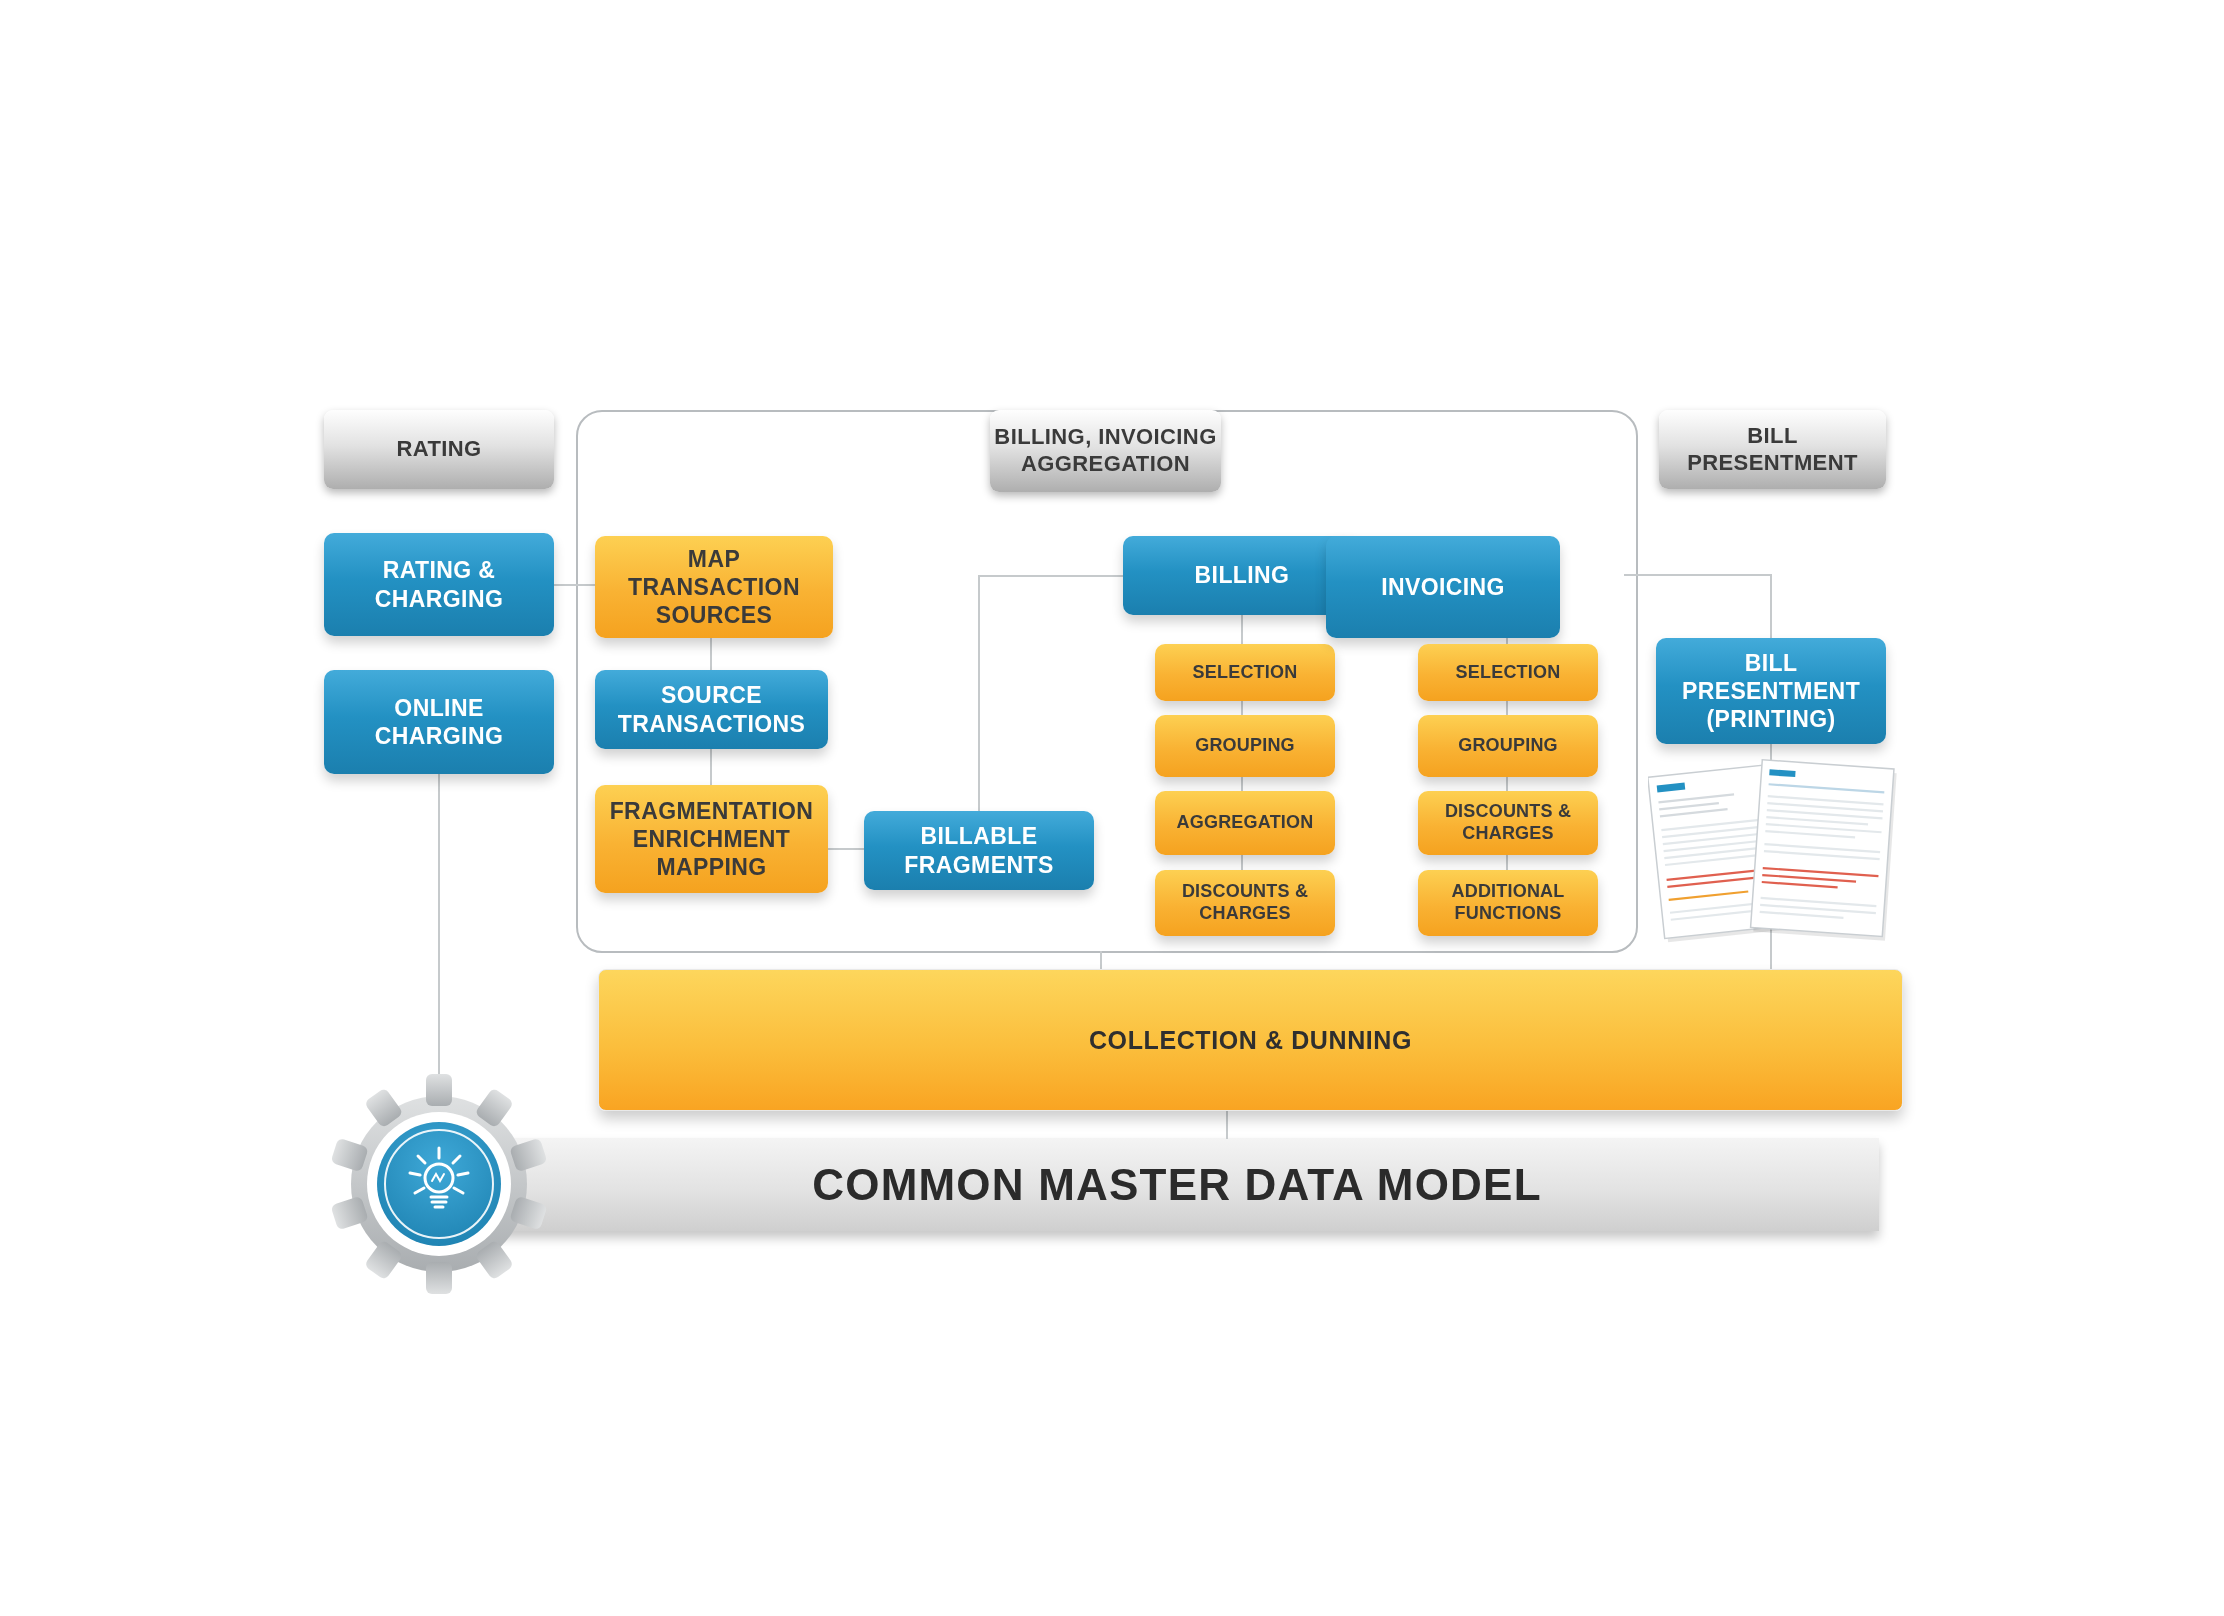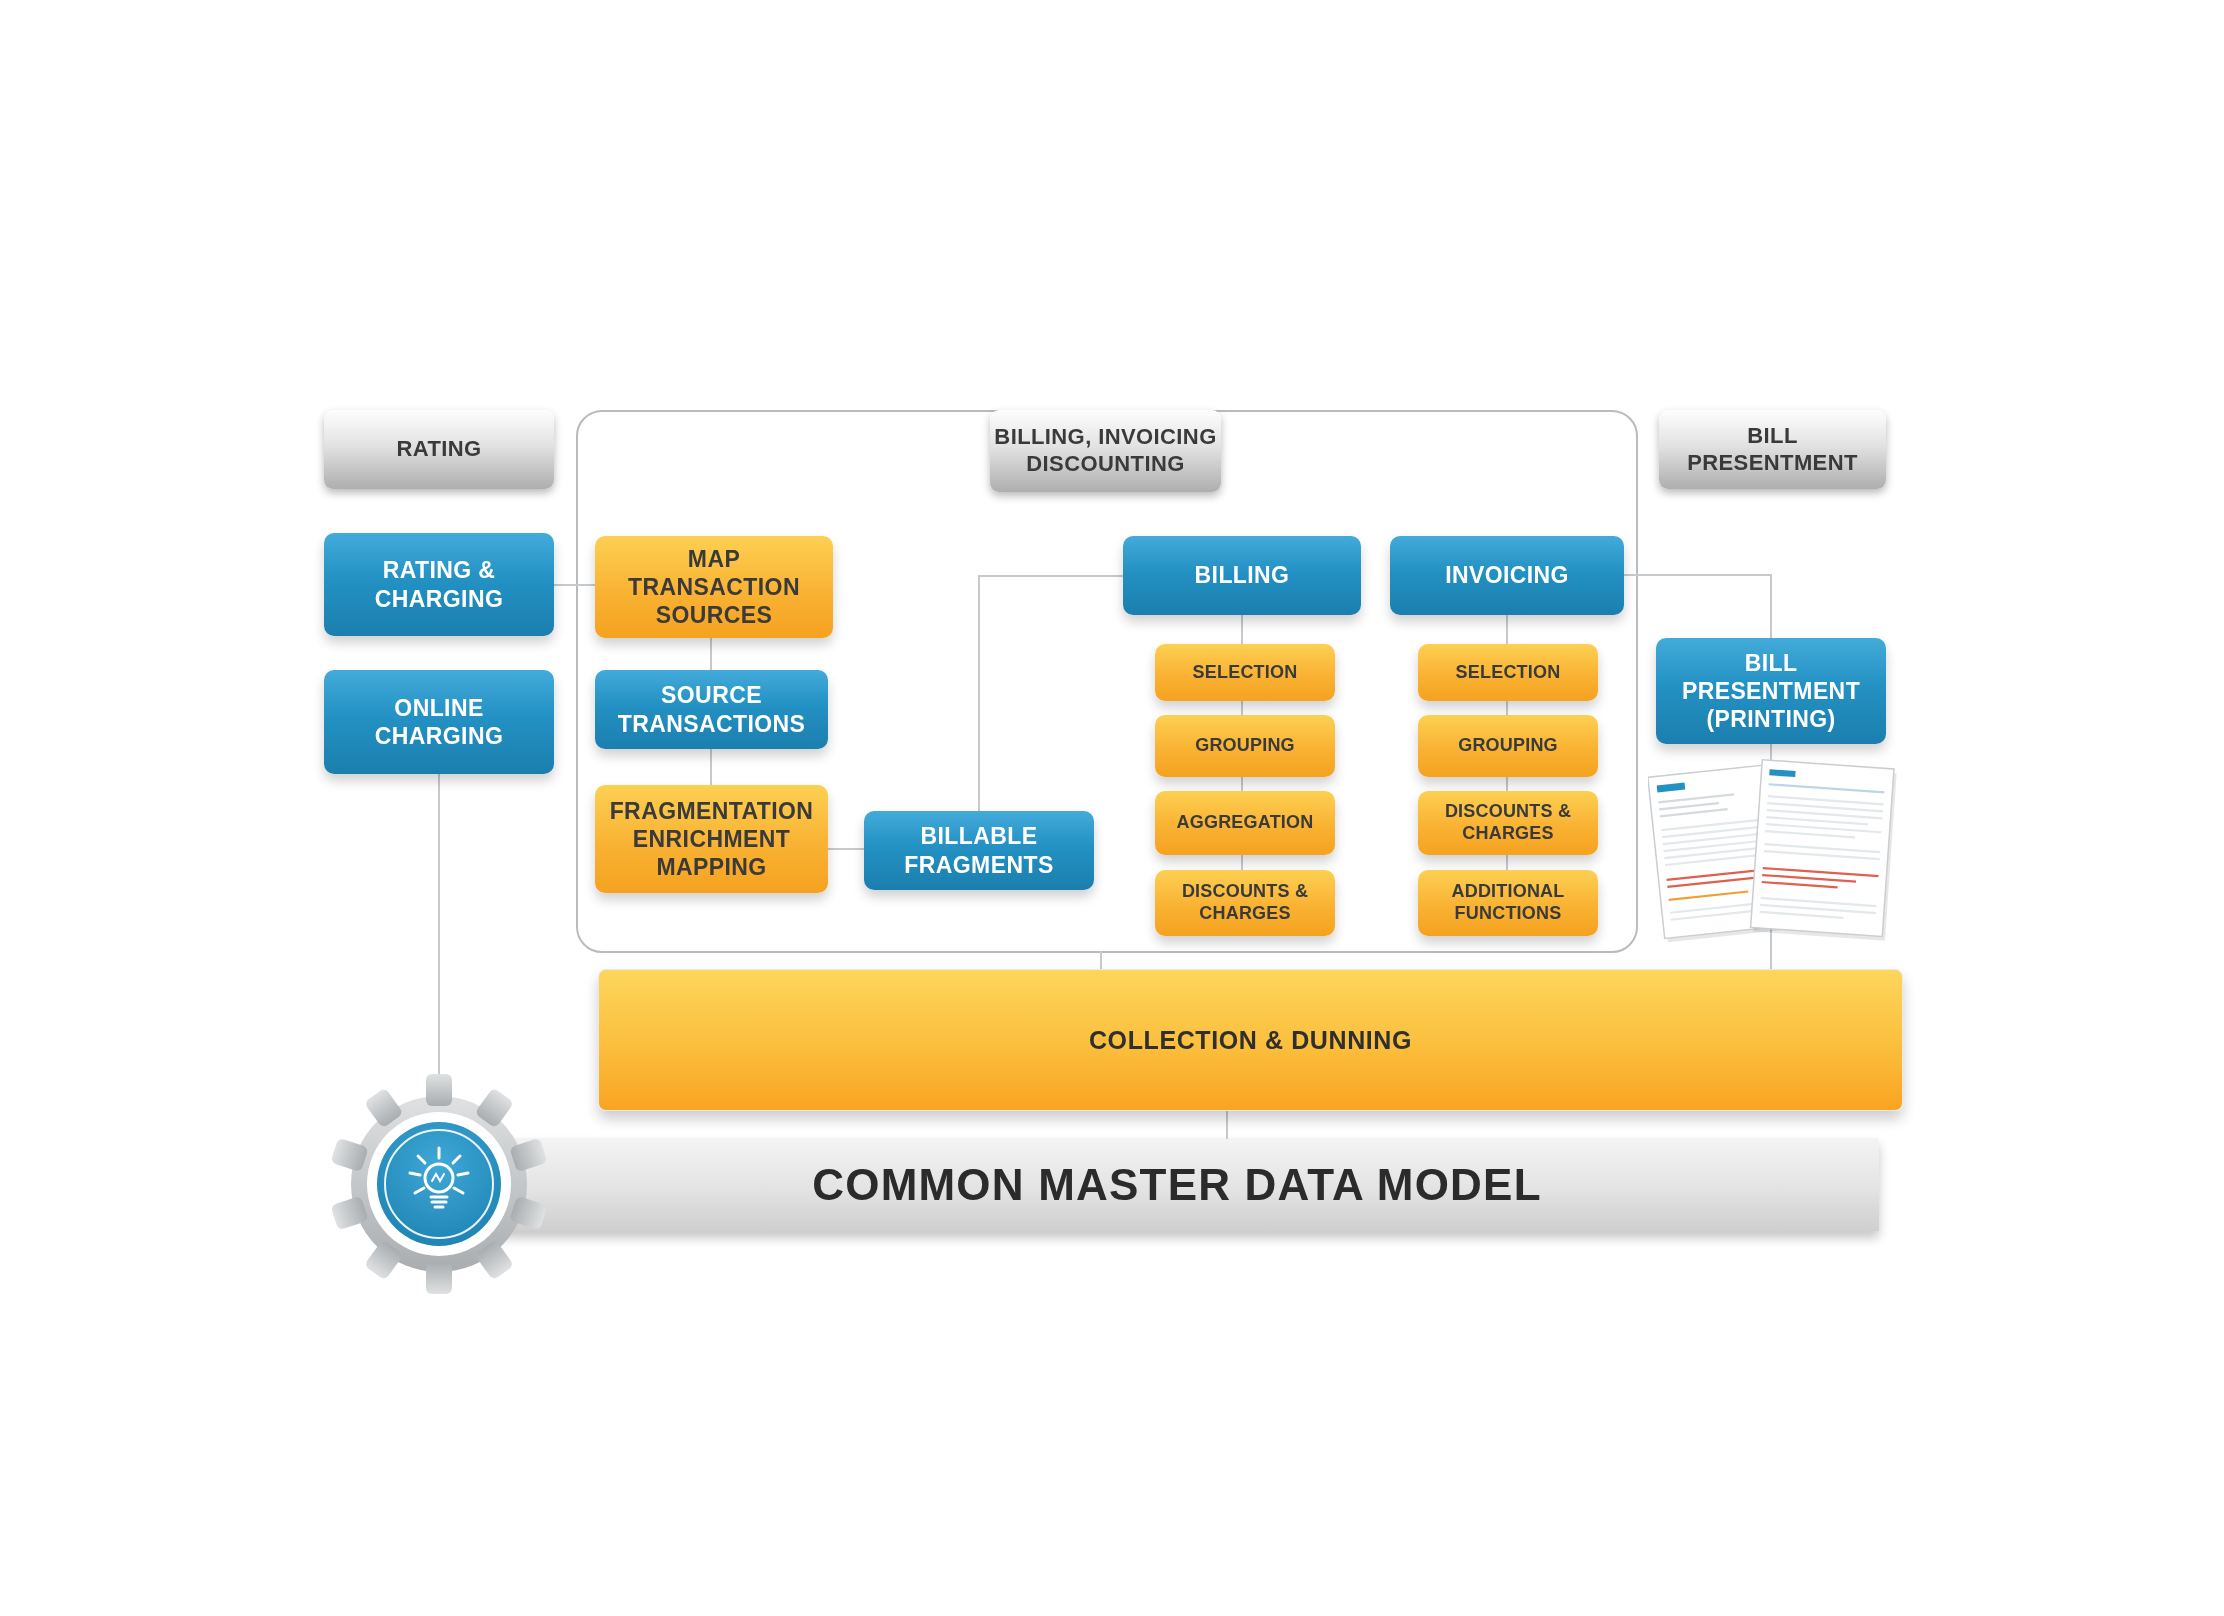--- a/index.html
+++ b/index.html
@@ -60,21 +60,21 @@
   <div class="line" style="left:1506px;top:615px;width:2px;height:258px;"></div>
   <div class="line" style="left:1624px;top:574px;width:147px;height:2px;"></div>
   <div class="line" style="left:1770px;top:574px;width:2px;height:66px;"></div>
   <div class="line" style="left:1770px;top:744px;width:2px;height:225px;"></div>
   <div class="line" style="left:438px;top:774px;width:2px;height:312px;"></div>
   <div class="line" style="left:1100px;top:951px;width:2px;height:20px;"></div>
   <div class="line" style="left:1226px;top:1109px;width:2px;height:30px;"></div>
 
   <div class="box tab" style="left:324px;top:410px;width:230px;height:79px;">RATING</div>
   <div class="box tab" style="left:990px;top:410px;width:231px;height:82px;">BILLING, INVOICING
-DISCOUNTING</div>
+AGGREGATION</div>
   <div class="box tab" style="left:1659px;top:410px;width:227px;height:79px;">BILL PRESENTMENT</div>
 
   <div class="box blue main-label" style="left:324px;top:533px;width:230px;height:103px;">RATING &amp;
 CHARGING</div>
   <div class="box blue main-label" style="left:324px;top:670px;width:230px;height:104px;">ONLINE
 CHARGING</div>
 
   <div class="box orange main-label" style="left:595px;top:536px;width:238px;height:102px;">MAP
 TRANSACTION
 SOURCES</div>
@@ -86,21 +86,21 @@
   <div class="box blue main-label" style="left:864px;top:811px;width:230px;height:79px;">BILLABLE
 FRAGMENTS</div>
 
   <div class="box blue main-label" style="left:1123px;top:536px;width:238px;height:79px;">BILLING</div>
   <div class="box orange step-label" style="left:1155px;top:644px;width:180px;height:57px;">SELECTION</div>
   <div class="box orange step-label" style="left:1155px;top:715px;width:180px;height:62px;">GROUPING</div>
   <div class="box orange step-label" style="left:1155px;top:791px;width:180px;height:64px;">AGGREGATION</div>
   <div class="box orange step-label" style="left:1155px;top:870px;width:180px;height:66px;">DISCOUNTS &amp;
 CHARGES</div>
 
-  <div class="box blue main-label" style="left:1390px;top:536px;width:234px;height:79px;">INVOICING</div>
+  <div class="box blue main-label" style="left:1326px;top:536px;width:234px;height:102px;">INVOICING</div>
   <div class="box orange step-label" style="left:1418px;top:644px;width:180px;height:57px;">SELECTION</div>
   <div class="box orange step-label" style="left:1418px;top:715px;width:180px;height:62px;">GROUPING</div>
   <div class="box orange step-label" style="left:1418px;top:791px;width:180px;height:64px;">DISCOUNTS &amp;
 CHARGES</div>
   <div class="box orange step-label" style="left:1418px;top:870px;width:180px;height:66px;">ADDITIONAL
 FUNCTIONS</div>
 
   <div class="box blue main-label" style="left:1656px;top:638px;width:230px;height:106px;">BILL
 PRESENTMENT
 (PRINTING)</div>

